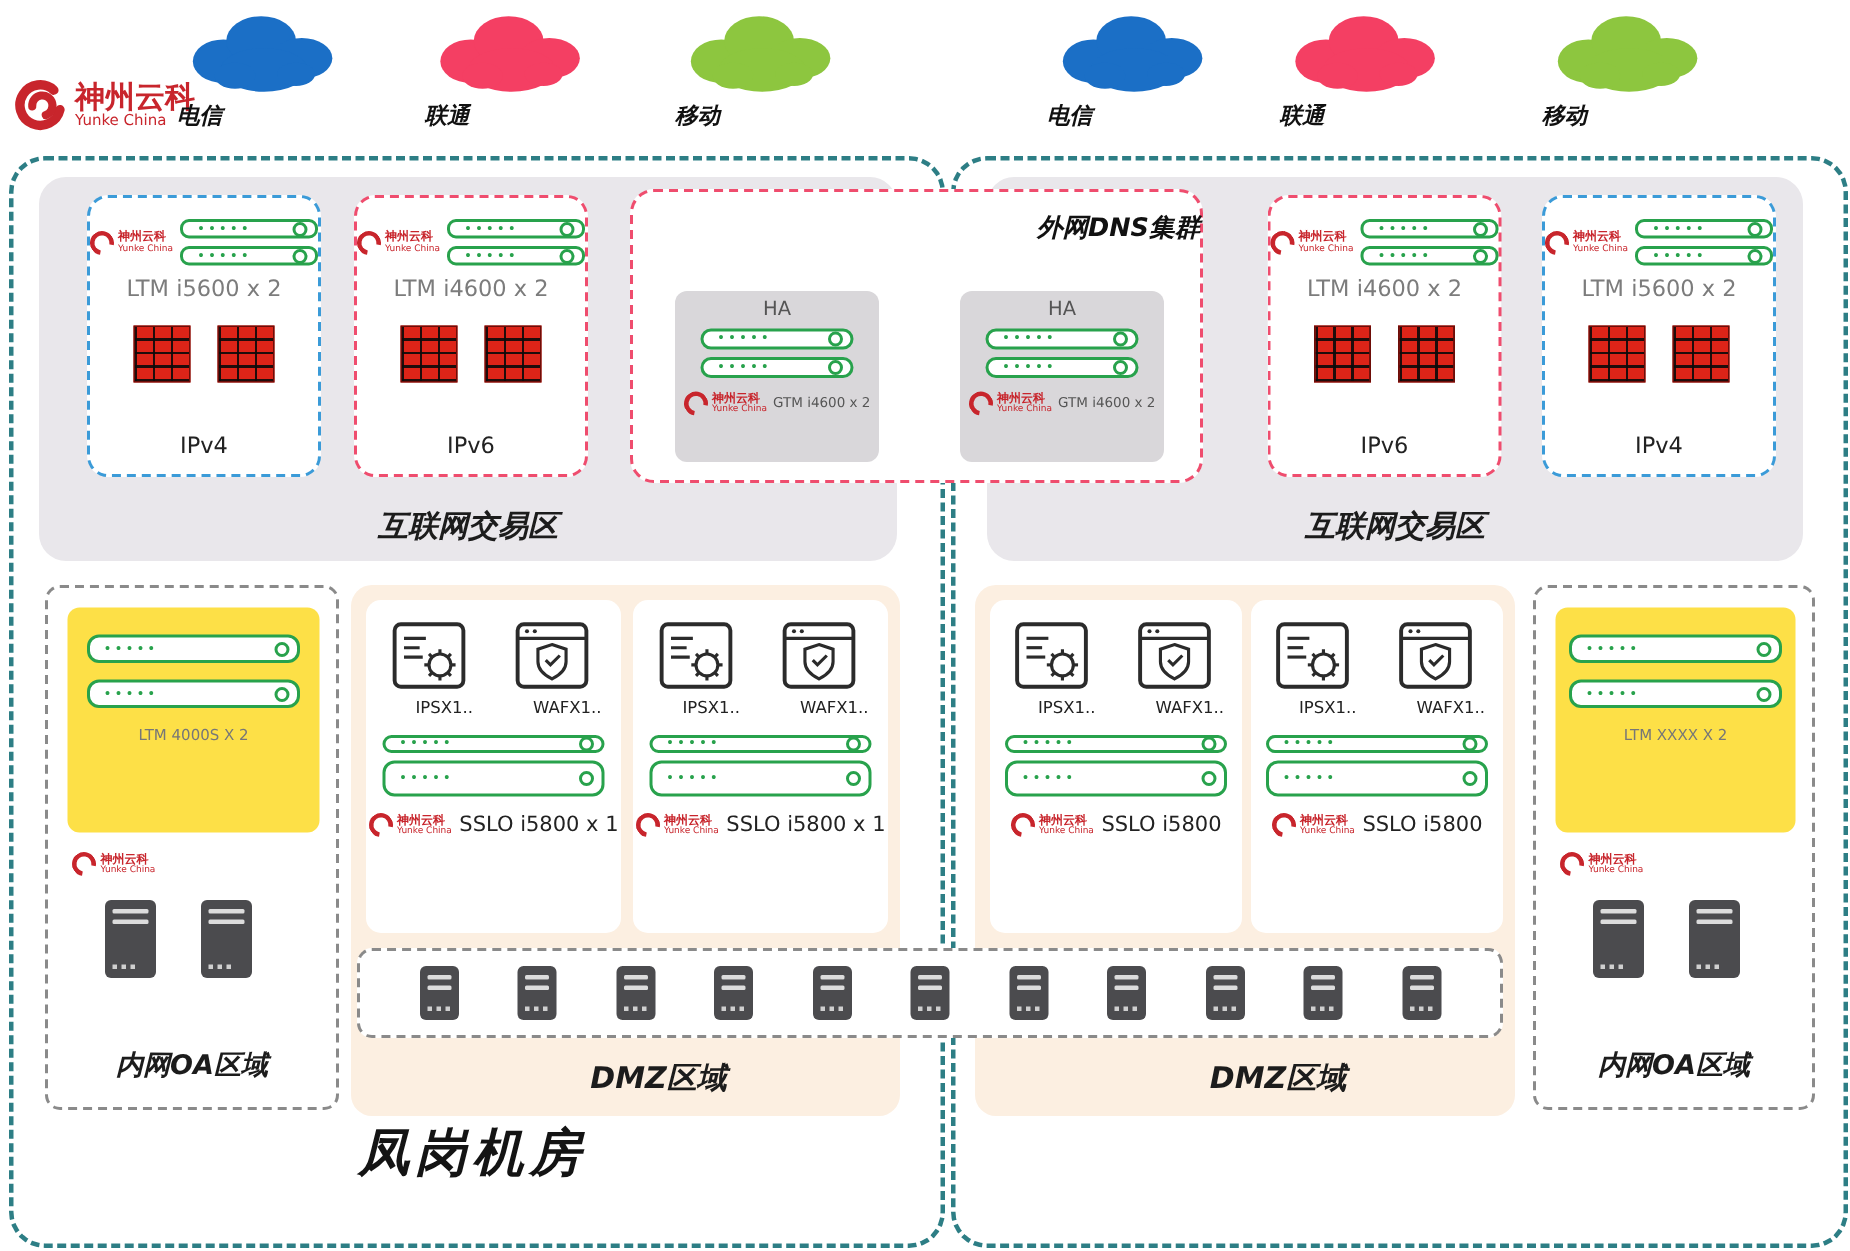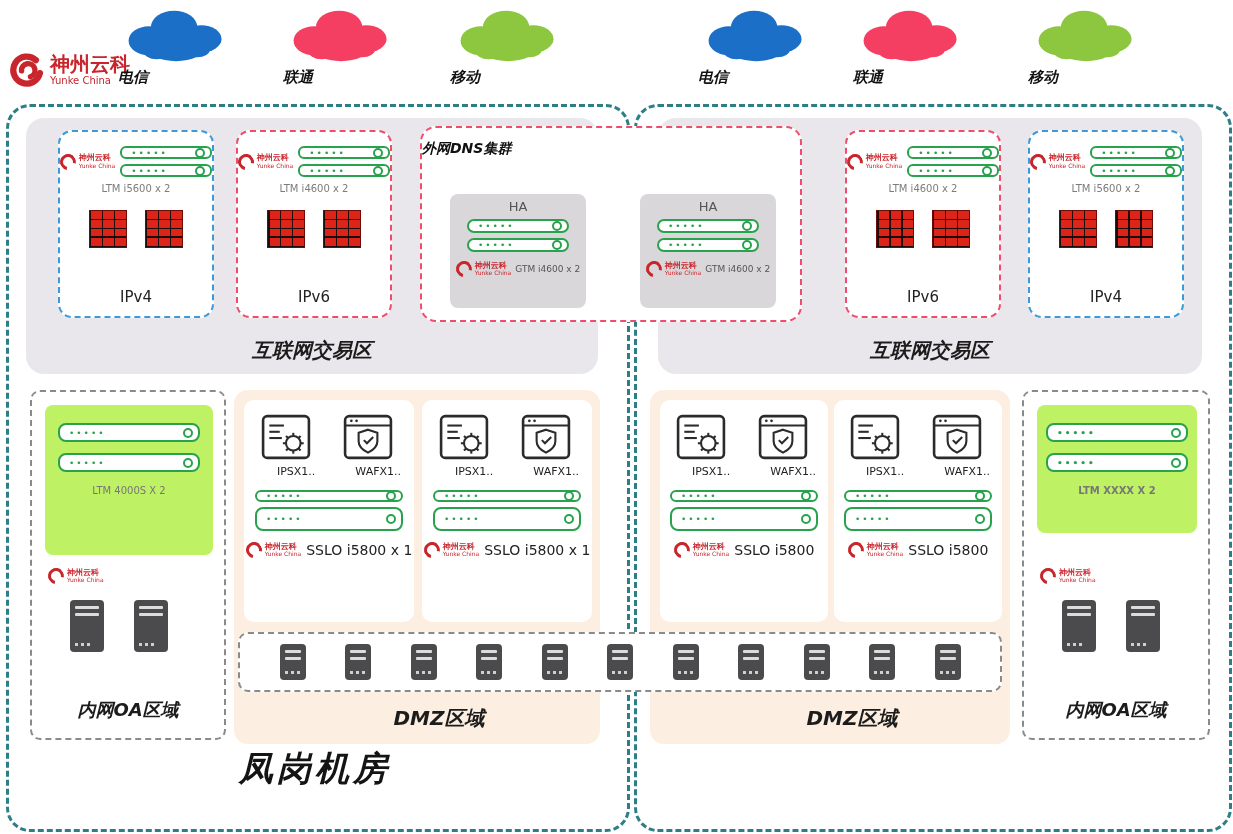--- a/index.html
+++ b/index.html
@@ -14,21 +14,21 @@
   .gray-zone{position:absolute;background:#e9e7eb;border-radius:18px;z-index:2;}
   .zone-label{position:absolute;left:0;right:0;bottom:10px;text-align:center;
               font-size:20px;color:#1c1c1c;}
 
   
   .proto{position:absolute;width:156px;height:188px;background:#fff;border-radius:14px;
          display:flex;flex-direction:column;align-items:center;padding-top:14px;box-sizing:border-box;}
   .proto.v4{border:2px dashed #3b9bd8;}
   .proto.v6{border:2px dashed #ef4d6e;}
   .proto-label{position:absolute;bottom:10px;left:0;right:0;text-align:center;font-size:15px;color:#222;}
-  .dev-label{font-size:10px;color:#7c7c7c;margin-top:6px;}
+  .dev-label{font-size:15px;color:#7c7c7c;margin-top:6px;}
   .bricks{display:flex;gap:18px;margin-top:16px;}
 
   
   .appl{position:relative;border:2px solid #28a24c;border-radius:8px;background:#fff;box-sizing:border-box;}
   .appl::before{content:"•••••";color:#28a24c;font-size:9px;letter-spacing:2px;line-height:0;
                 position:absolute;left:9px;top:50%;transform:translateY(-50%);}
   .appl::after{content:"";position:absolute;right:5px;top:50%;transform:translateY(-50%);
                width:6px;height:6px;border:2px solid #28a24c;border-radius:50%;}
   .appl.sm{width:92px;height:13px;border-radius:6px;}
   .appl.md{width:102px;height:14px;border-radius:7px;}
@@ -66,31 +66,31 @@
   .main-logo .bname{font-size:20px;font-weight:bold;color:#c8252c;line-height:1.05;}
   .main-logo .bsub{font-size:10px;color:#c8252c;}
 
   
   .cloud-wrap{position:absolute;top:4px;width:124px;z-index:3;}
   .cloud-label{font-size:15px;color:#111;margin-top:-2px;}
 
   
   .dns-box{position:absolute;left:420px;top:126px;width:382px;height:196px;background:#fff;
            border:2px dashed #ef4d6e;border-radius:16px;z-index:6;box-sizing:border-box;}
-  .dns-title{position:absolute;top:12px;left:0;right:0;text-align:left;font-size:14px;color:#111;}
+  .dns-title{position:absolute;top:12px;left:0;right:0;text-align:right;font-size:17px;color:#111;}
   .ha-box{position:absolute;top:66px;width:136px;height:114px;background:#d9d7da;border-radius:8px;
           display:flex;flex-direction:column;align-items:center;padding-top:5px;box-sizing:border-box;}
   .ha-label{font-size:13px;color:#555;margin-bottom:5px;}
   .gtm-row{display:flex;align-items:center;gap:4px;margin-top:9px;}
   .gtm-row .glabel{font-size:9px;color:#555;}
 
   
   .oa-box{position:absolute;top:390px;height:350px;background:#fff;border:2px dashed #8a8a8a;
           border-radius:10px;z-index:2;box-sizing:border-box;}
-  .oa-panel{position:absolute;left:13px;top:13px;background:#bef264;border-radius:8px;
+  .oa-panel{position:absolute;left:13px;top:13px;background:#fde047;border-radius:8px;
             display:flex;flex-direction:column;align-items:center;padding-top:18px;gap:11px;box-sizing:border-box;}
   .oa-dev-label{font-size:10px;color:#777;margin-top:2px;}
   .oa-logo{position:absolute;left:16px;top:176px;}
   .oa-servers{position:absolute;left:38px;top:208px;display:flex;gap:30px;}
   .oa-label{position:absolute;bottom:16px;left:0;right:0;text-align:center;font-size:18px;color:#1c1c1c;}
 
   
   .dmz-box{position:absolute;top:390px;height:354px;background:#fcefe1;border-radius:14px;z-index:2;}
   .dmz-sub{position:absolute;top:10px;width:170px;height:222px;background:#fff;border-radius:10px;
            display:flex;flex-direction:column;align-items:center;padding-top:14px;box-sizing:border-box;}
@@ -552,21 +552,21 @@
               <span class="msub">Yunke China</span>
             </span>
           </span>
         <span class="slabel">SSLO i5800</span>
       </div>
     </div>
     <div class="dmz-label hand">DMZ区域</div>
   </div>
 
   <div class="oa-box" style="left:1022px;width:188px;">
-    <div class="oa-panel" style="width:160px;height:128px;font-weight:bold;">
+    <div class="oa-panel" style="width:160px;height:150px;">
       <div class="appl lg"></div>
       <div class="appl lg"></div>
       <div class="oa-dev-label">LTM XXXX X 2</div>
     </div>
     <div class="oa-logo">
       <span class="mlogo">
           <i class="swirlc"></i>
           <span class="mtext">
             <span class="mname">神州云科</span>
             <span class="msub">Yunke China</span>

